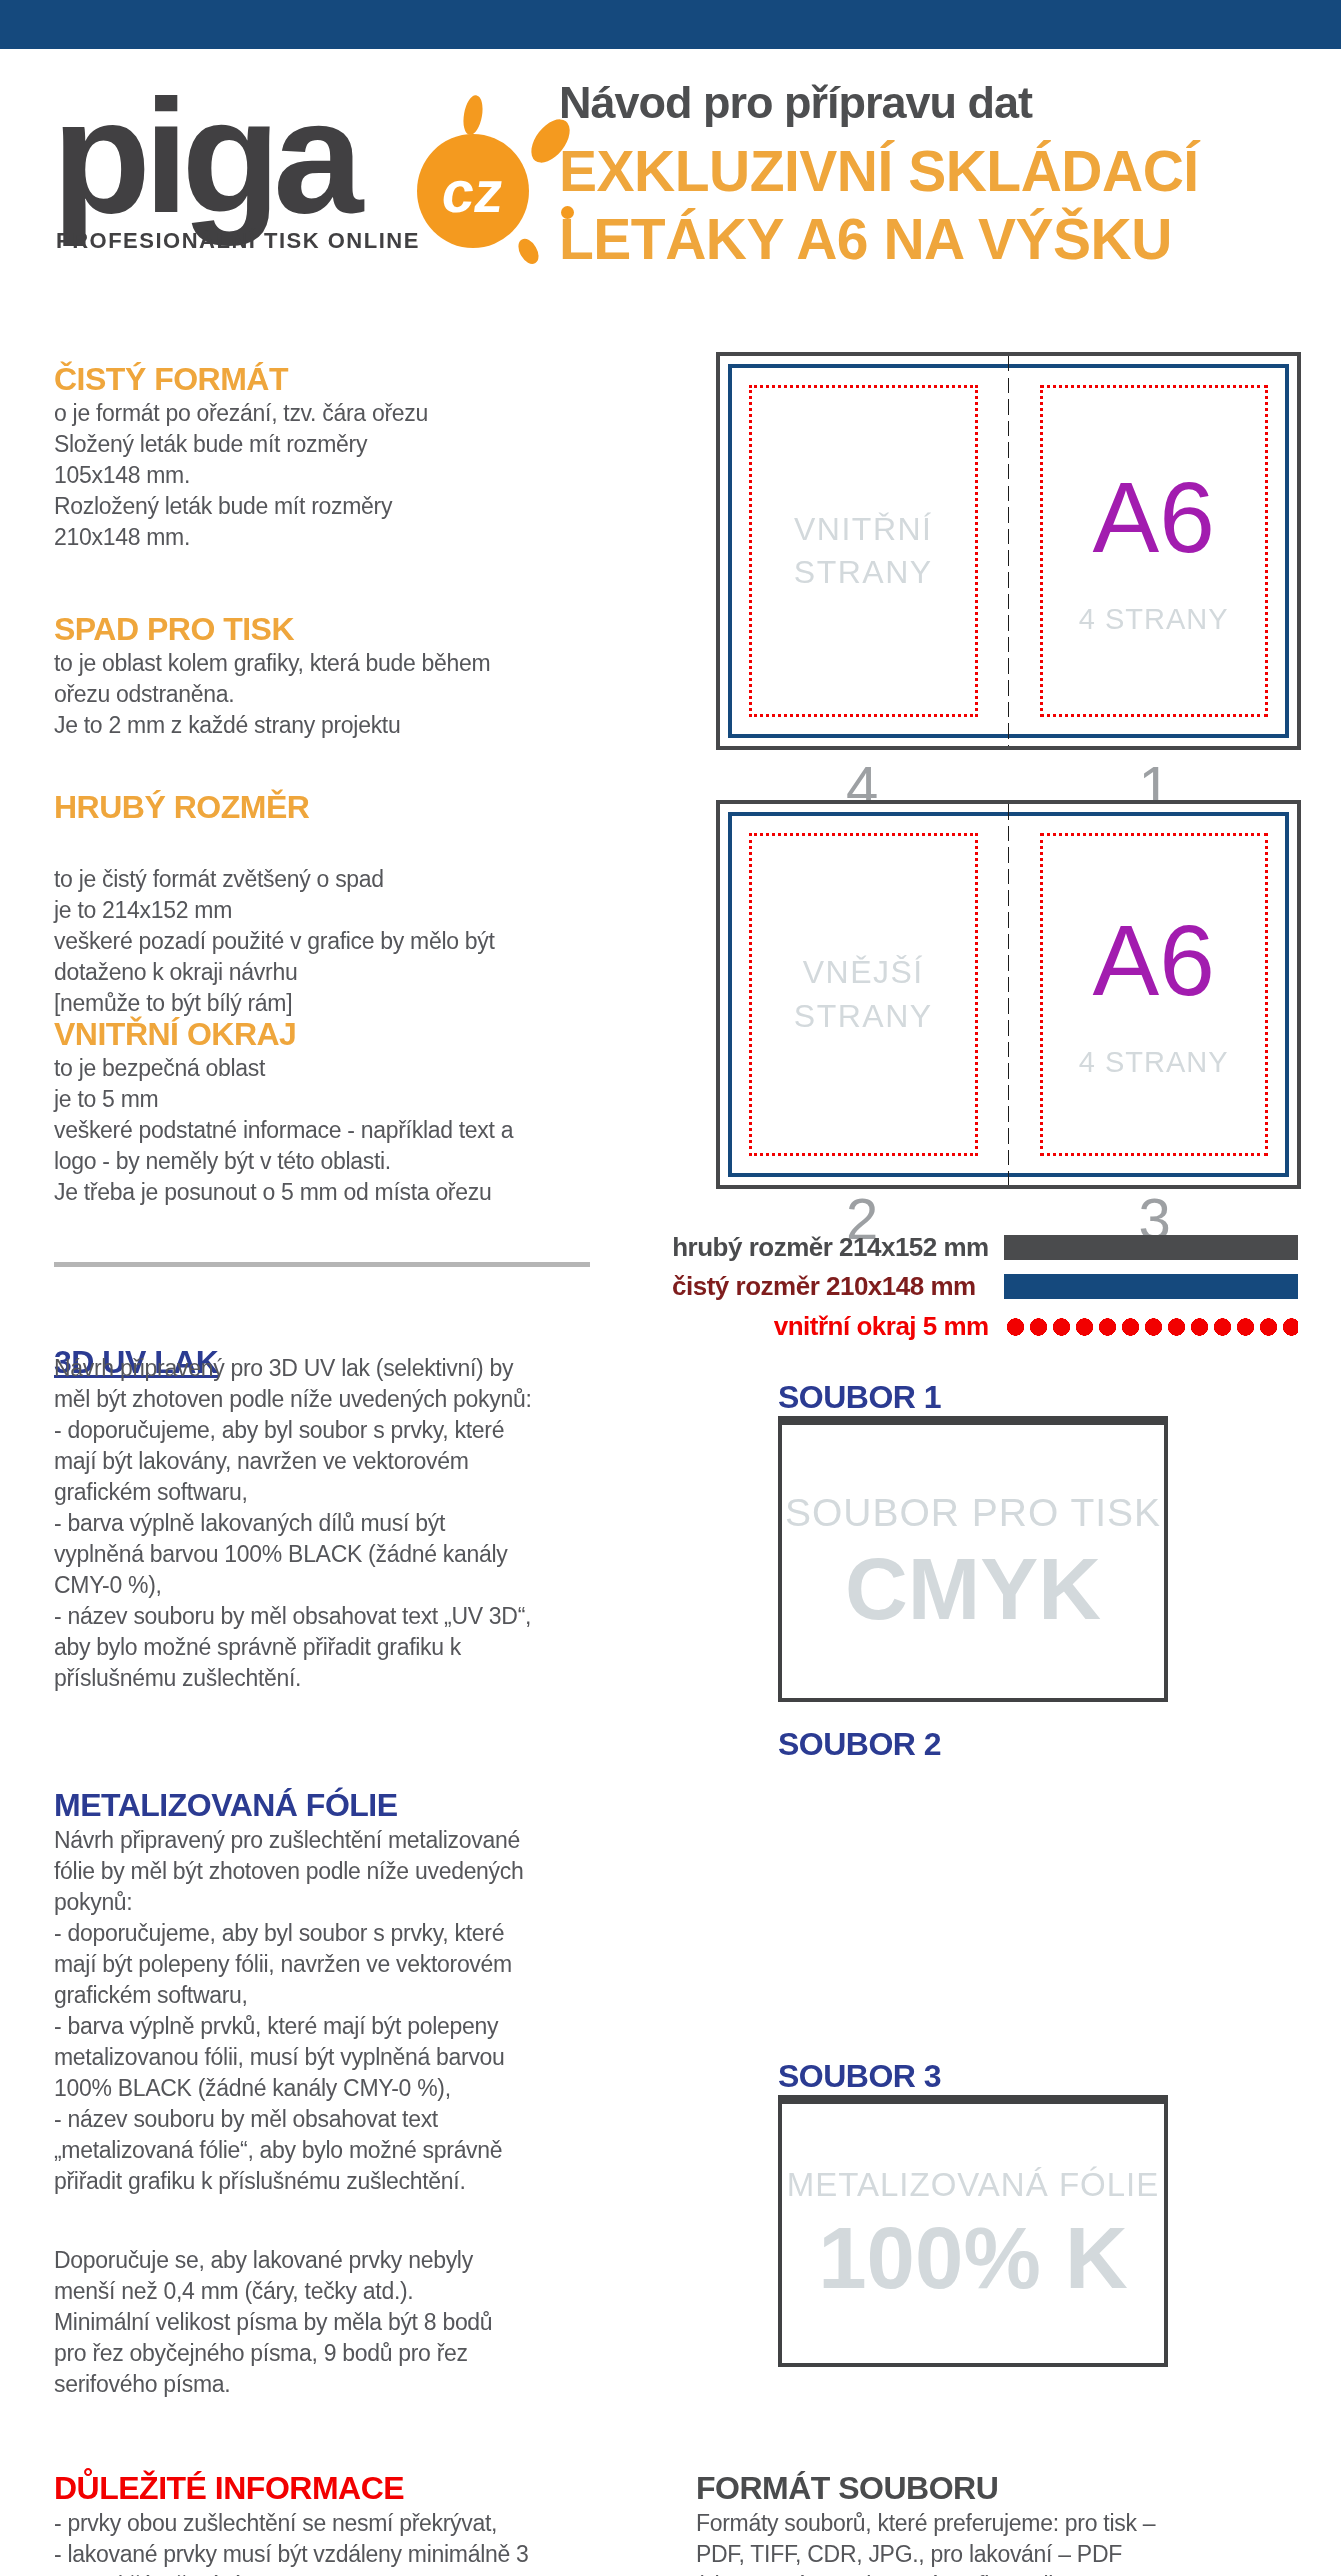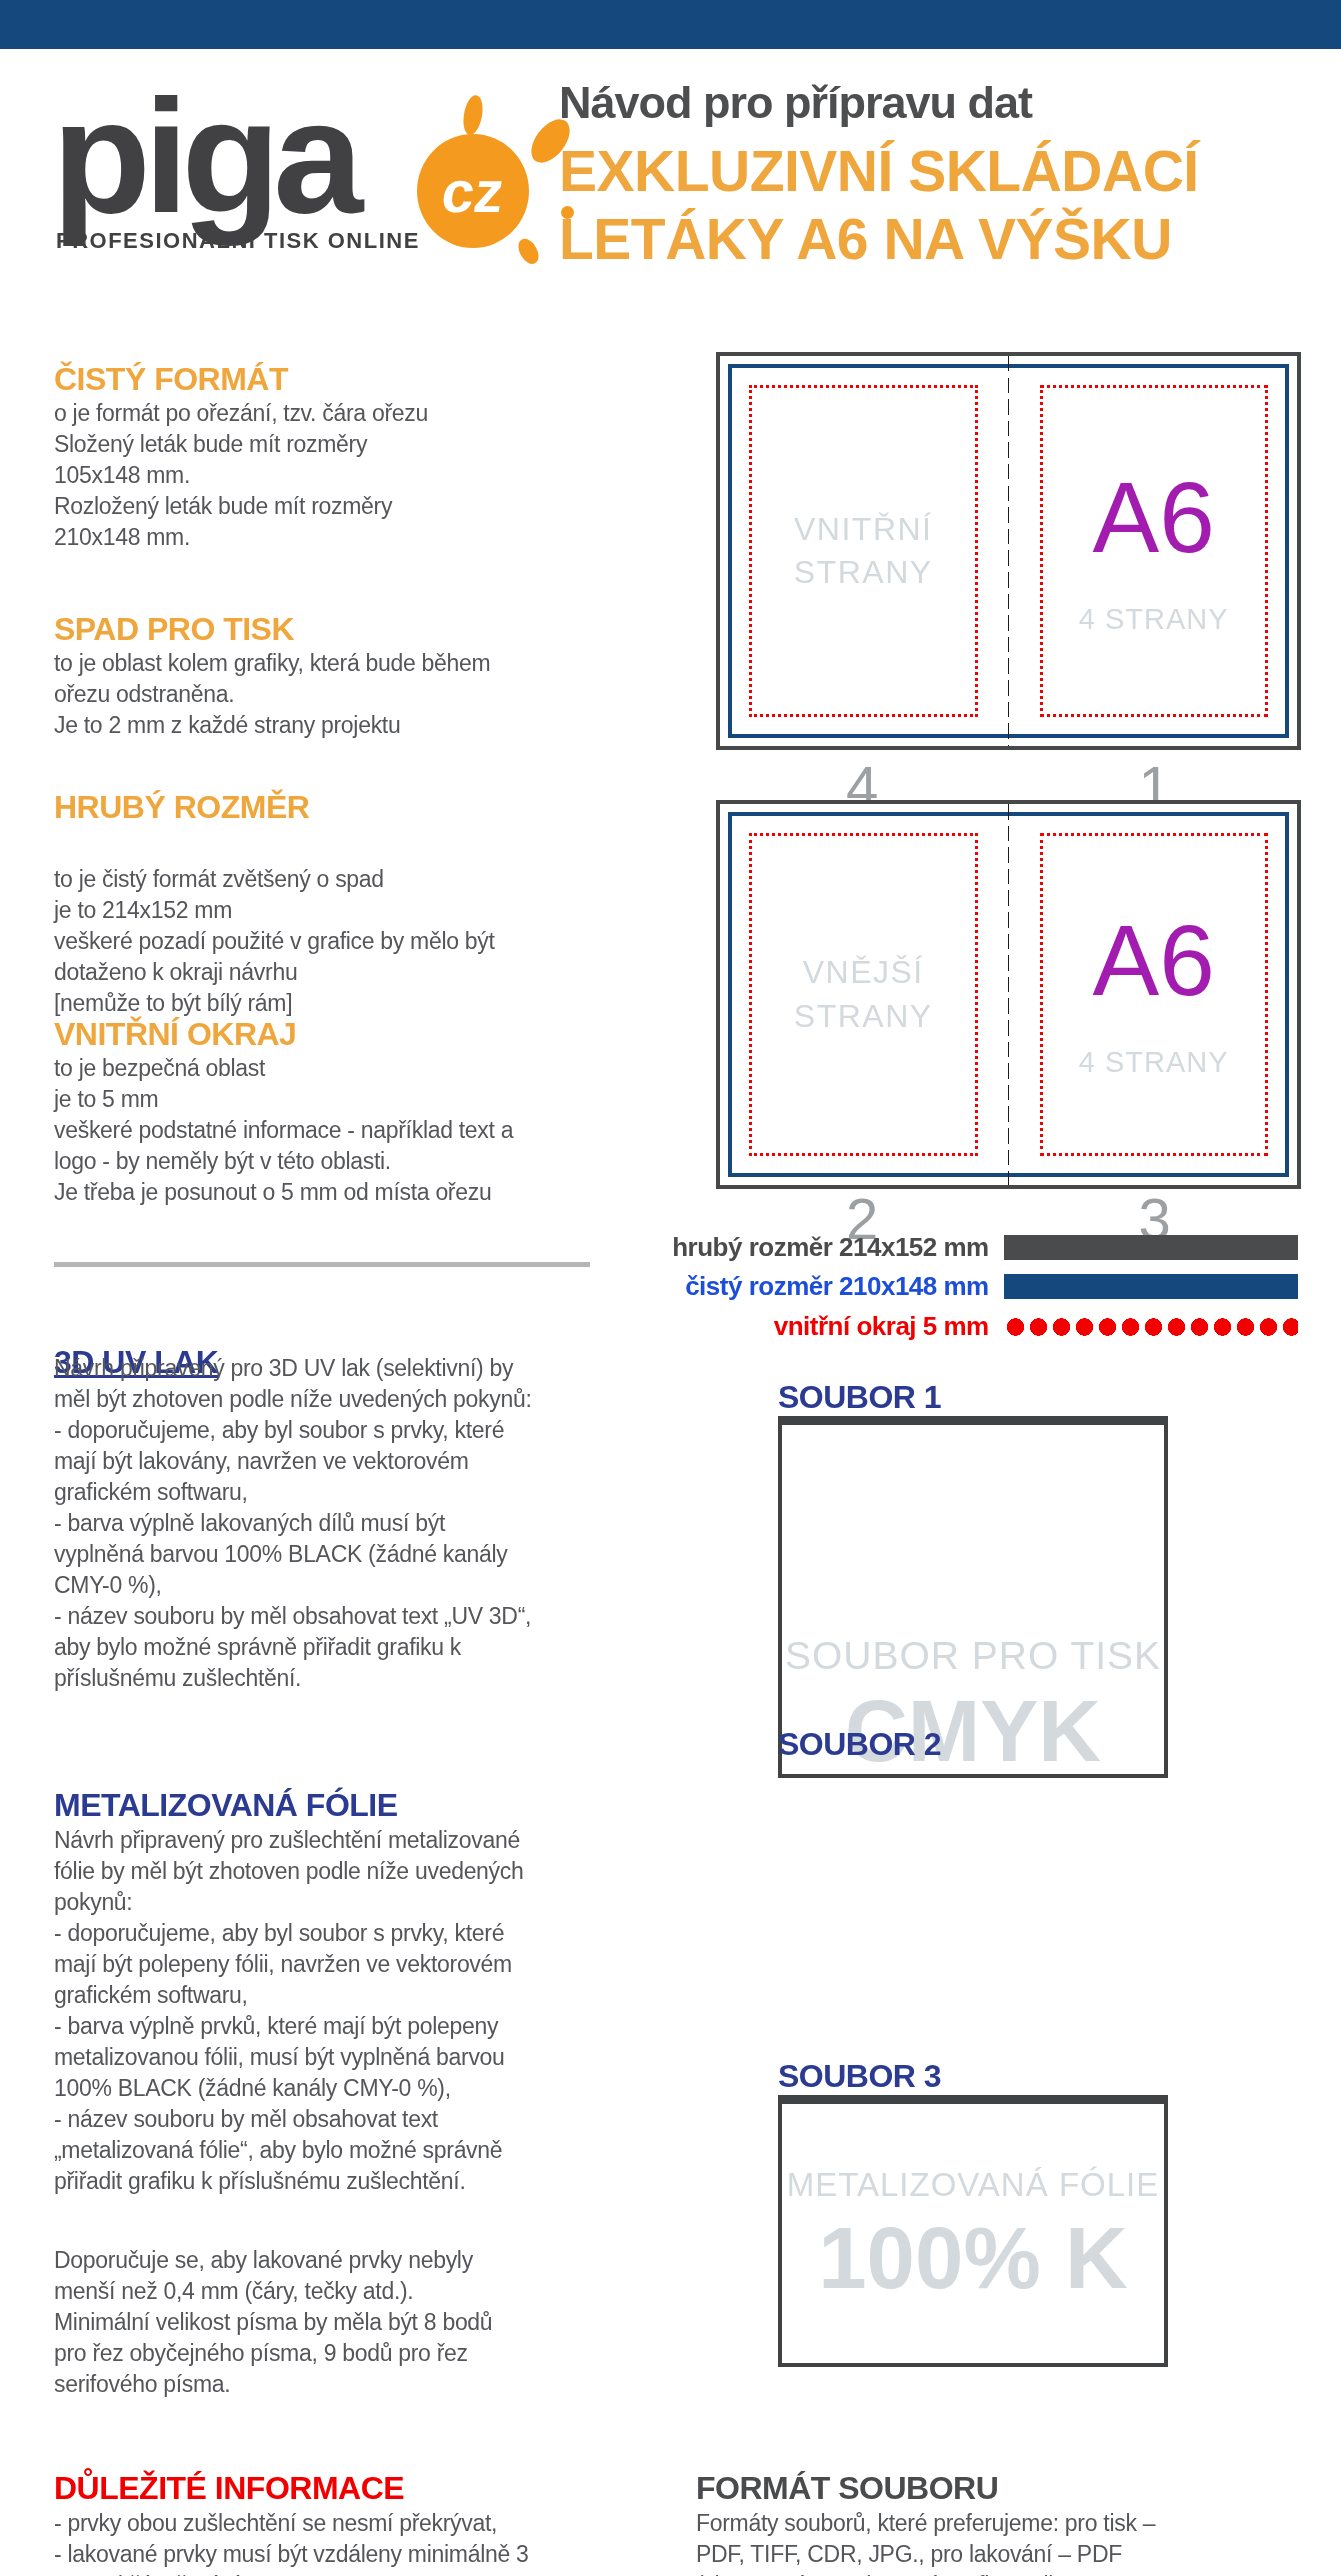--- a/index.html
+++ b/index.html
@@ -49,21 +49,21 @@
   .panel-a6 .a6{font-size:100px;color:#a21caf;line-height:1;}
   .panel-a6 .strany{font-size:29px;color:#D3D9DC;letter-spacing:1px;margin-top:36px;}
   .page-numbers{width:585px;display:flex;}
   .page-numbers span{flex:1;text-align:center;font-size:58px;color:#9DA0A3;line-height:1;}
 
   
   .legend-row{left:659px;width:639px;height:27px;display:flex;align-items:center;}
   .legend-label{width:330px;text-align:right;font-size:26px;font-weight:bold;letter-spacing:-0.5px;}
   .legend-swatch{margin-left:15.5px;width:294px;height:25px;}
   .lg-dark .legend-label{color:#4A4B4D;} .lg-dark .legend-swatch{background:#4A4B4D;}
-  .lg-navy .legend-label{color:#1d4ed8;} .lg-navy .legend-swatch{background:#15497D;}
+  .lg-navy .legend-label{color:#7f1d1d;text-align:center;} .lg-navy .legend-swatch{background:#15497D;}
   .lg-red  .legend-label{color:#F20000;}
   .lg-red .legend-swatch{height:24px;background-image:radial-gradient(circle 8.8px,#F20000 98%,transparent 100%);background-size:23px 24px;background-repeat:repeat-x;background-position:left center;}
 
   
   .file-box{width:390px;box-sizing:border-box;border:4.1px solid #414244;border-top:9.3px solid #414244;background:#ffffff;display:flex;flex-direction:column;align-items:center;justify-content:center;}
   .wm1{color:#D3D9DC;letter-spacing:1px;}
   .wm2{color:#D3D9DC;font-weight:bold;line-height:1;margin-top:9.3px;}
   .fb1 .wm1{font-size:39px;} .fb1 .wm2{font-size:87px;}
   .fb2 .wm1{font-size:33px;} .fb2 .wm2{font-size:87px;}
   .fb3 .wm1{font-size:33px;} .fb3 .wm2{font-size:87px;}
@@ -205,21 +205,21 @@
   <div class="abs legend-row lg-navy" style="top:1273px;">
     <div class="legend-label">čistý rozměr 210x148 mm</div>
     <div class="legend-swatch"></div>
   </div>
   <div class="abs legend-row lg-red" style="top:1313px;">
     <div class="legend-label">vnitřní okraj 5 mm</div>
     <div class="legend-swatch"></div>
   </div>
 
   <div class="abs h-blue" style="left:778px;top:1379px;">SOUBOR 1</div>
-  <div class="abs file-box fb1" style="left:778px;top:1416px;height:362px;justify-content:flex-end;">
+  <div class="abs file-box fb1" style="left:778px;top:1416px;height:286px;">
     <div class="wm1">SOUBOR PRO TISK</div>
     <div class="wm2">CMYK</div>
   </div>
 
   <div class="abs h-blue" style="left:778px;top:1726px;">SOUBOR 2</div>
 
   <div class="abs h-blue" style="left:778px;top:2058px;">SOUBOR 3</div>
   <div class="abs file-box fb3" style="left:778px;top:2095px;height:272px;">
     <div class="wm1">METALIZOVANÁ FÓLIE</div>
     <div class="wm2">100% K</div>

